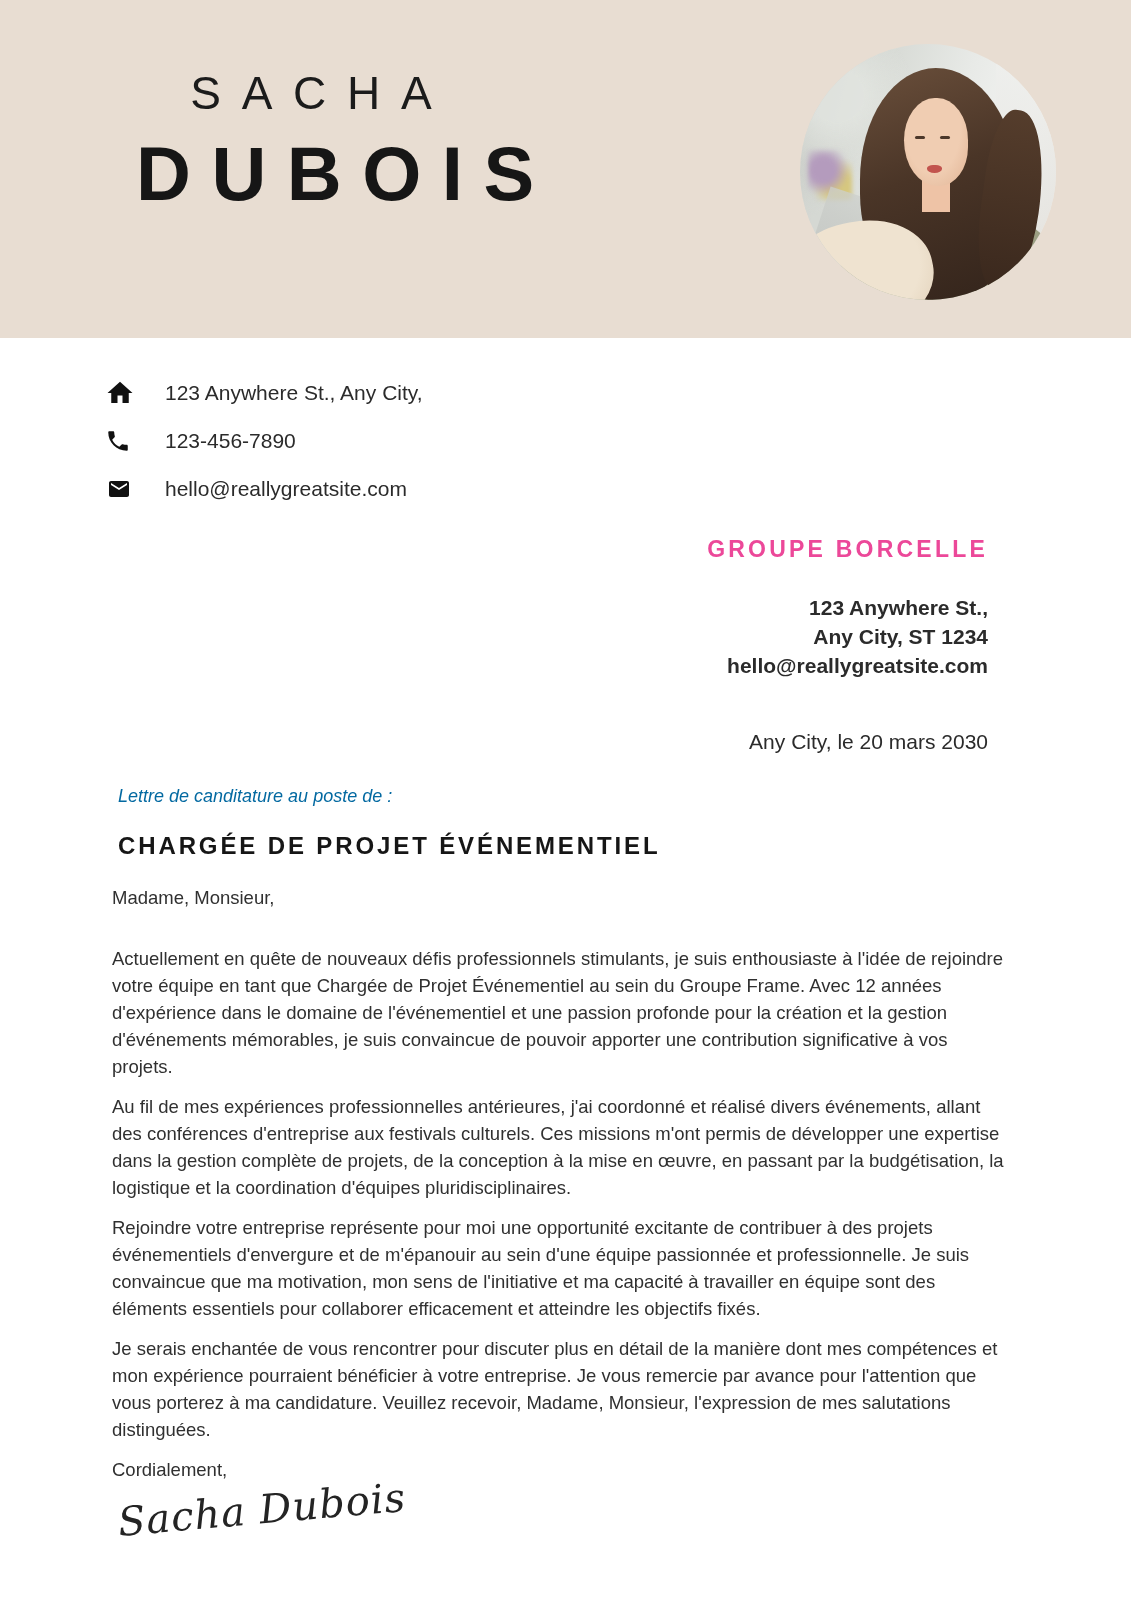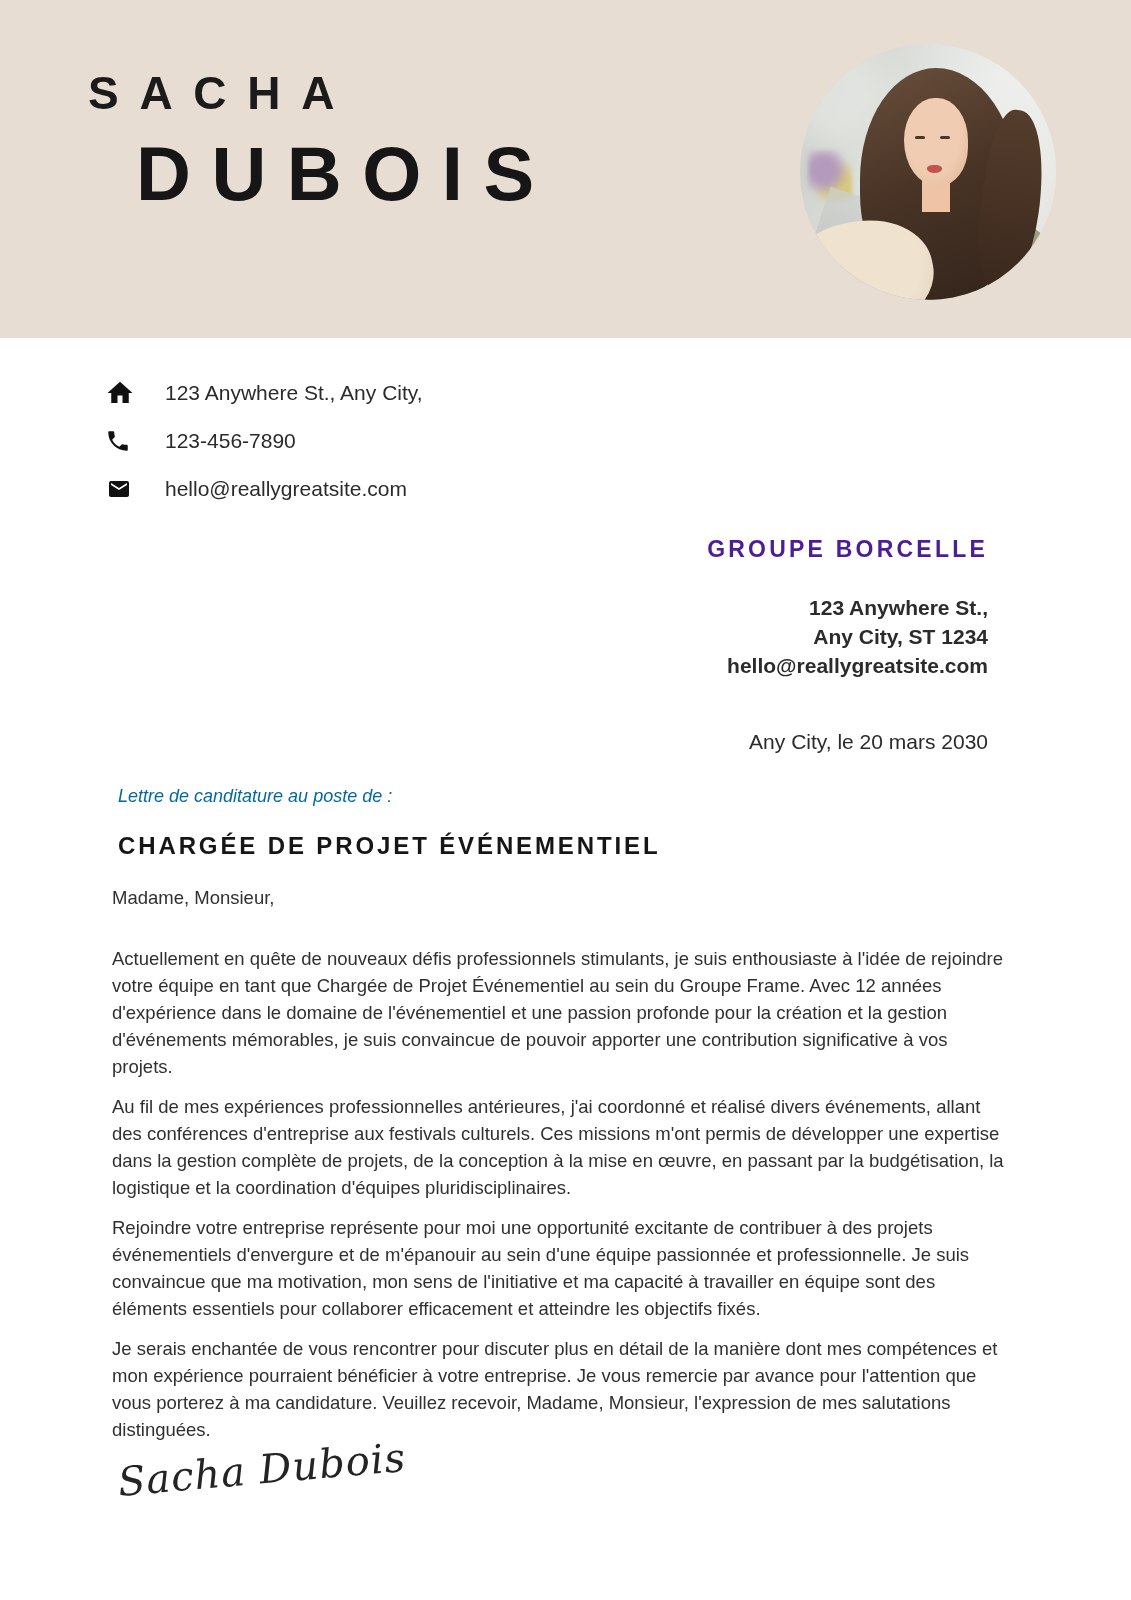--- a/index.html
+++ b/index.html
@@ -18,23 +18,24 @@
   .band {
     position: absolute;
     top: 0; left: 0;
     width: 100%;
     height: 338px;
     background: #e8ddd2;
   }
   .name-block { position: absolute; left: 88px; top: 66px; white-space: nowrap; }
   .first-name {
     font-size: 46px;
-    font-weight: 700;
+    font-weight: 400;
     letter-spacing: 0.45em;
     color: #1b1b1b;
+    text-align: center;
   }
   .last-name {
     margin-top: 10px;
     font-size: 76px;
     font-weight: 700;
     letter-spacing: 0.27em;
     color: #161616;
     margin-left: 48px;
   }
   .job-title {
@@ -132,21 +133,21 @@
   
   .contact { position: absolute; left: 105px; top: 378px; text-align: right; }
   .contact-row { display: flex; align-items: center; margin-bottom: 18px; height: 30px; }
   .contact-icon { width: 34px; display: flex; justify-content: flex-start; align-items: center; }
   .contact-icon svg { fill: #111111; }
   .contact-text { margin-left: 26px; font-size: 21px; color: #2b2b2b; }
 
   
   .recipient { position: absolute; right: 143px; top: 536px; text-align: right; }
   .company {
-    font-size: 23px; font-weight: 700; letter-spacing: 0.14em; color: #4c1d95; margin-left: 39px;
+    font-size: 23px; font-weight: 700; letter-spacing: 0.14em; color: #ec4899; margin-left: 39px;
   }
   .recipient-address { margin-top: 30px; font-size: 21px; line-height: 29px; color: #2b2b2b; font-weight: bold; }
   .date-line { margin-top: 50px; font-size: 21px; color: #2b2b2b; }
 
   
   .subject { position: absolute; left: 118px; top: 786px; }
   .subject-intro { font-style: italic; font-size: 18px; color: #0369a1; }
   .subject-position {
     margin-top: 25px; font-size: 24px; font-weight: 700; letter-spacing: 0.12em; color: #161616;
   }
@@ -243,16 +244,17 @@
     <div class="subject-intro">Lettre de canditature au poste de :</div>
     <div class="subject-position">CHARGÉE DE PROJET ÉVÉNEMENTIEL</div>
   </section>
 
   <section class="letter-body">
     <p class="salutation">Madame, Monsieur,</p>
     <p class="para">Actuellement en quête de nouveaux défis professionnels stimulants, je suis enthousiaste à l'idée de rejoindre votre équipe en tant que Chargée de Projet Événementiel au sein du Groupe Frame. Avec 12 années d'expérience dans le domaine de l'événementiel et une passion profonde pour la création et la gestion d'événements mémorables, je suis convaincue de pouvoir apporter une contribution significative à vos projets.</p>
     <p class="para">Au fil de mes expériences professionnelles antérieures, j'ai coordonné et réalisé divers événements, allant des conférences d'entreprise aux festivals culturels. Ces missions m'ont permis de développer une expertise dans la gestion complète de projets, de la conception à la mise en œuvre, en passant par la budgétisation, la logistique et la coordination d'équipes pluridisciplinaires.</p>
     <p class="para">Rejoindre votre entreprise représente pour moi une opportunité excitante de contribuer à des projets événementiels d'envergure et de m'épanouir au sein d'une équipe passionnée et professionnelle. Je suis convaincue que ma motivation, mon sens de l'initiative et ma capacité à travailler en équipe sont des éléments essentiels pour collaborer efficacement et atteindre les objectifs fixés.</p>
     <p class="para">Je serais enchantée de vous rencontrer pour discuter plus en détail de la manière dont mes compétences et mon expérience pourraient bénéficier à votre entreprise. Je vous remercie par avance pour l'attention que vous porterez à ma candidature. Veuillez recevoir, Madame, Monsieur, l'expression de mes salutations distinguées.</p>
+    <p class="closing">Cordialement,</p>
     <div class="signature">Sacha Dubois</div>
   </section>
 
 </div>
 
 </body></html>

